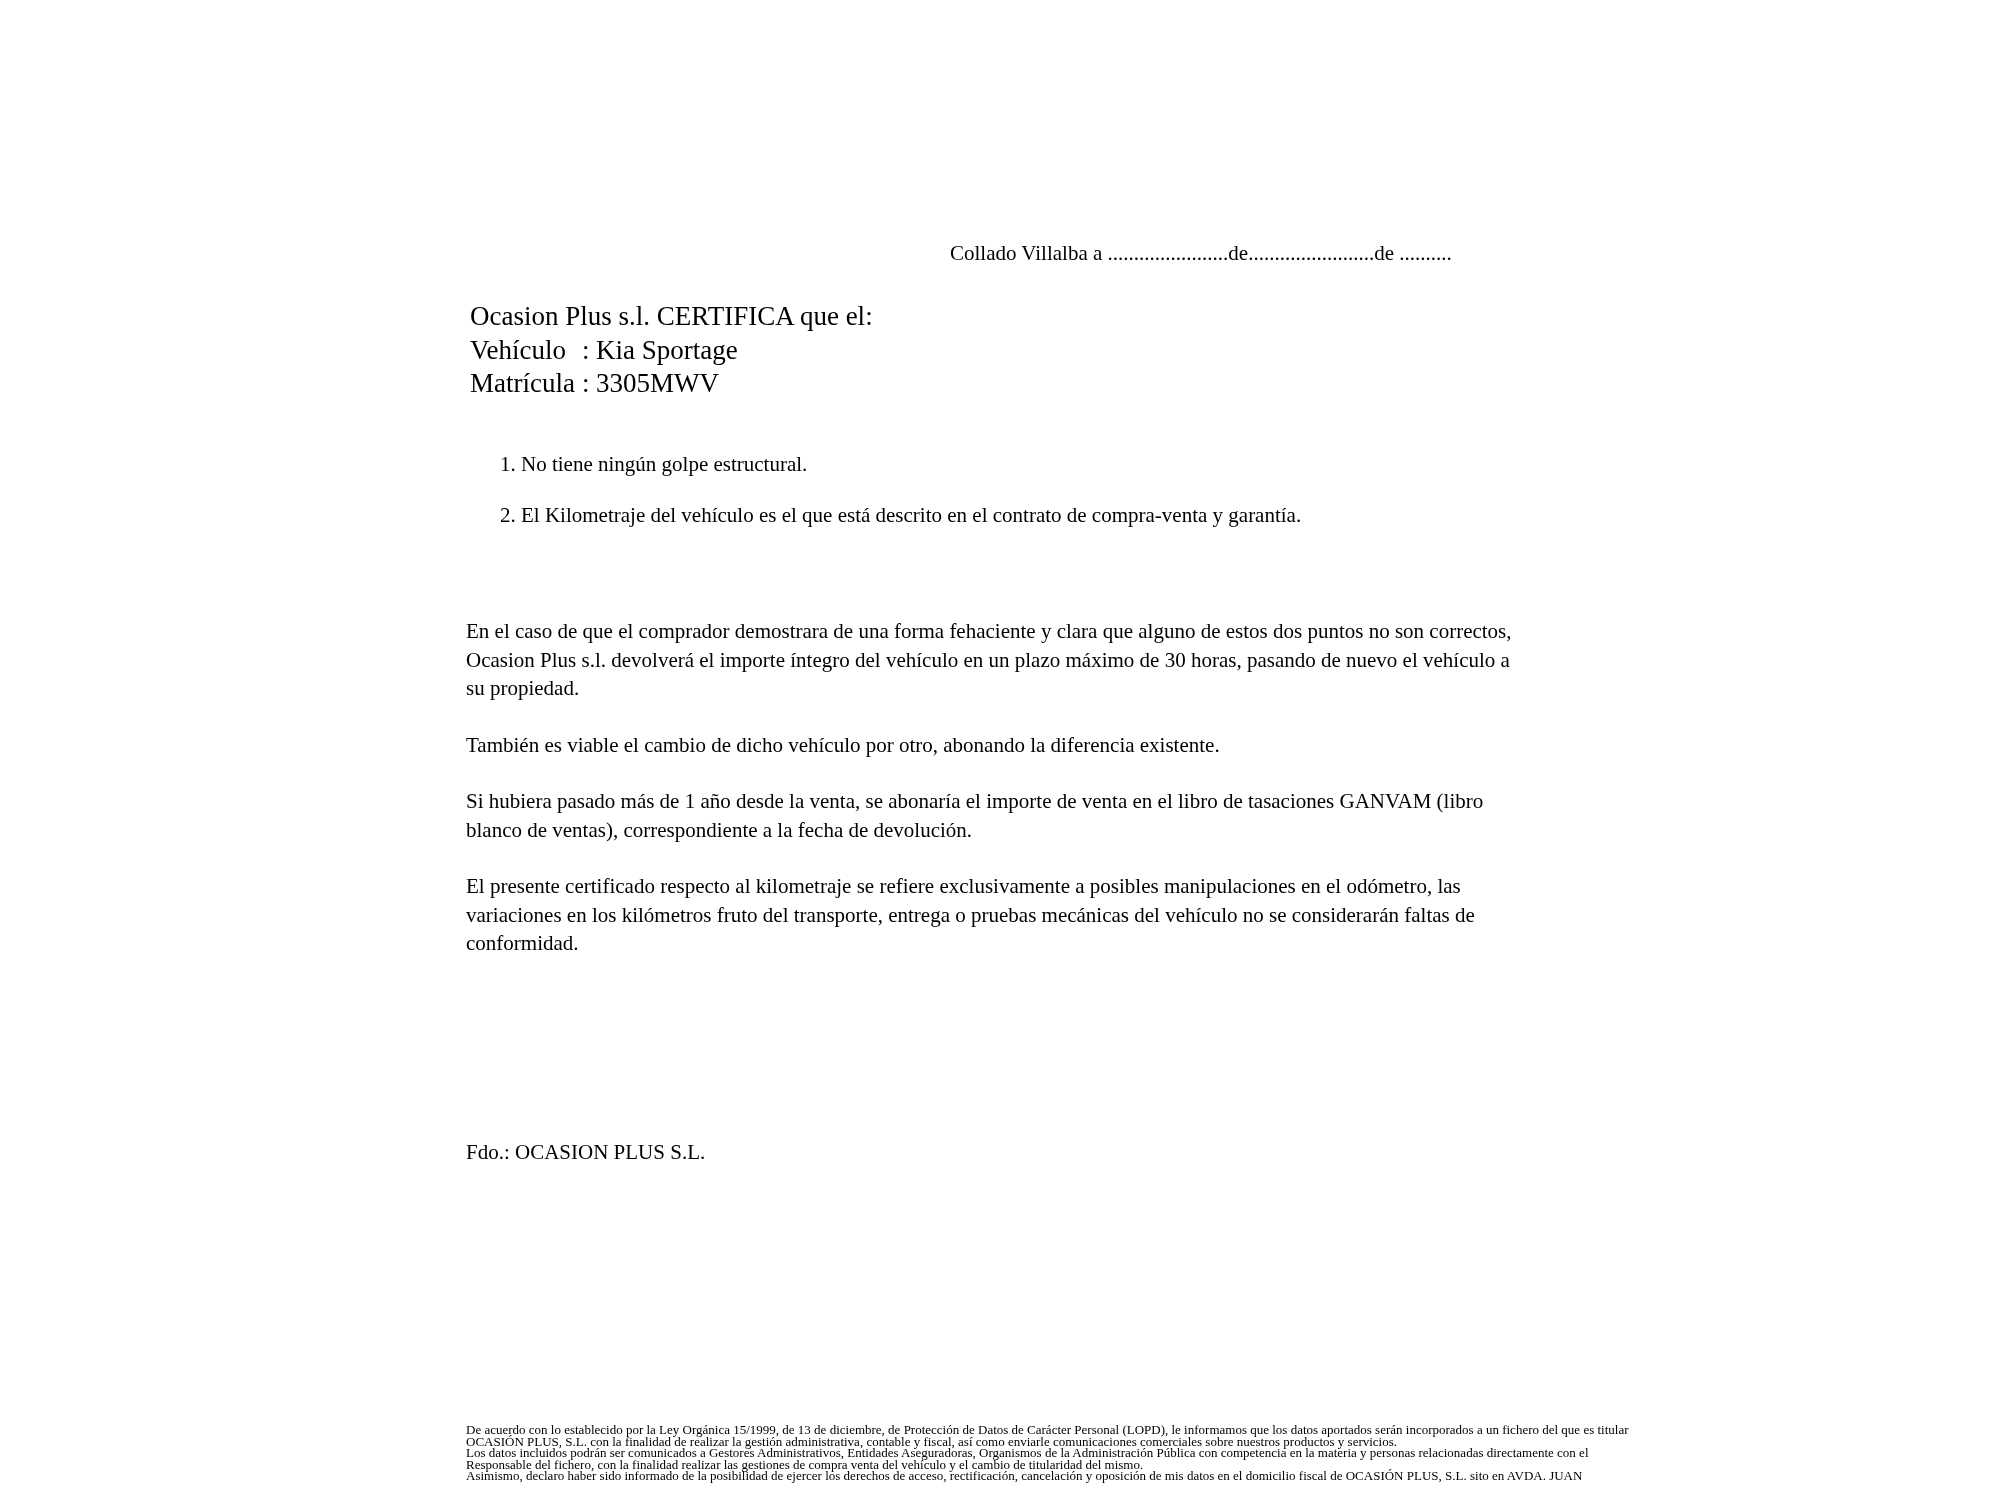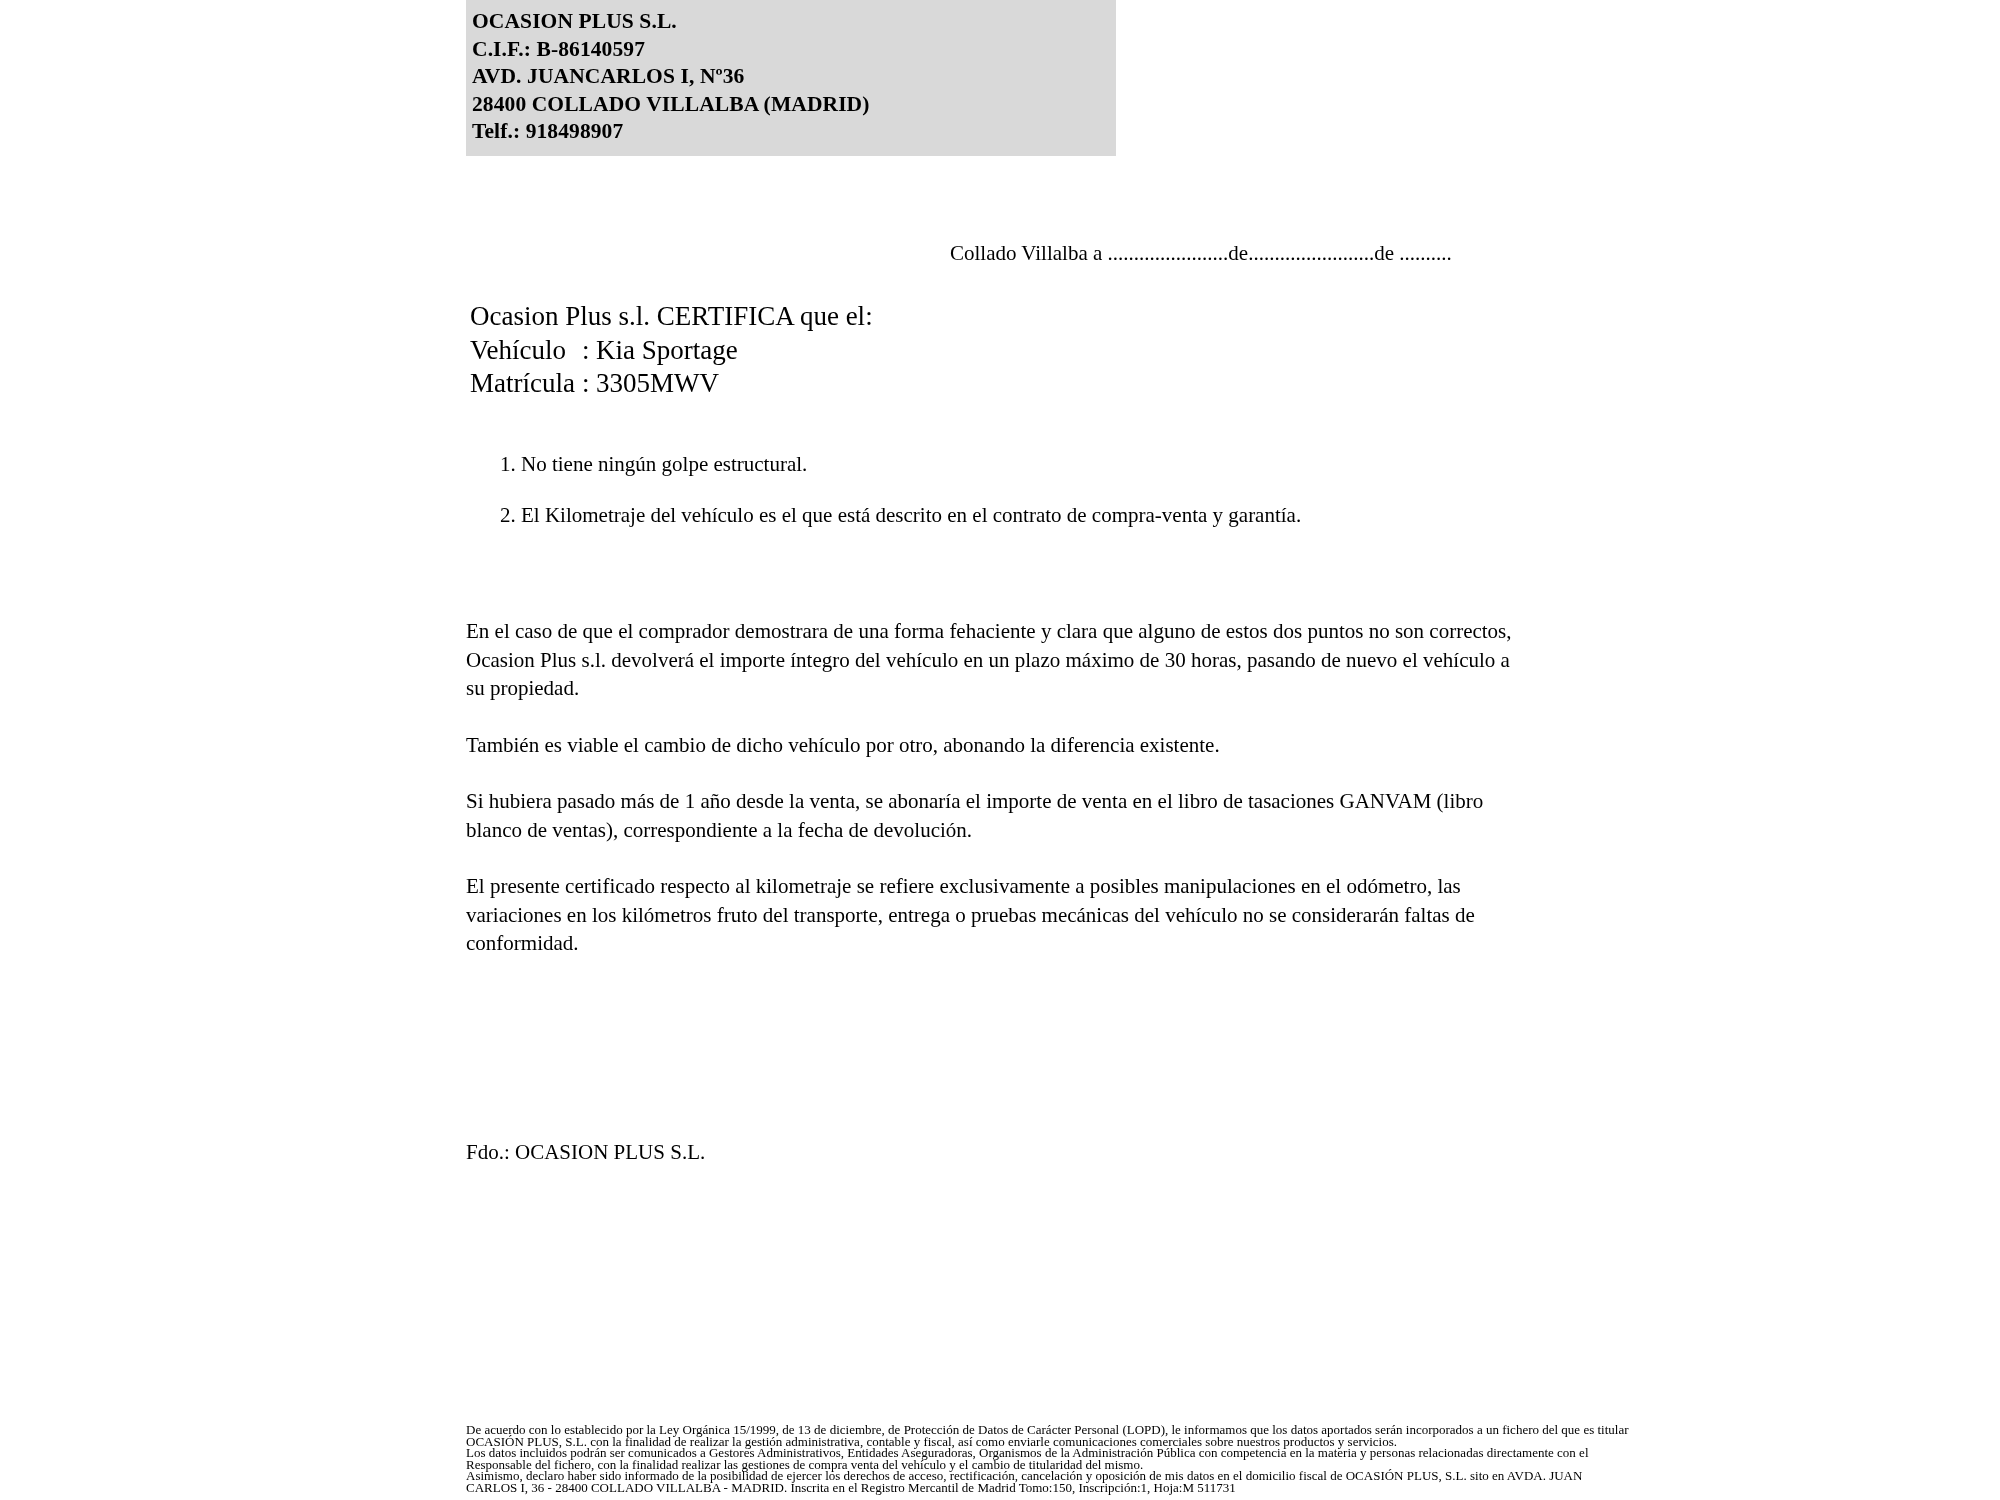--- a/index.html
+++ b/index.html
@@ -124,27 +124,20 @@
   }
   .legal div {
     white-space: nowrap;
   }
 </style>
 </head>
 <body>
 
 <div class="page">
 
-  <div class="letterhead">
-    <div class="line">OCASION PLUS S.L.</div>
-    <div class="line">C.I.F.: B-86140597</div>
-    <div class="line">AVD. JUANCARLOS I, Nº36</div>
-    <div class="line">28400 COLLADO VILLALBA (MADRID)</div>
-    <div class="line">Telf.: 918498907</div>
-  </div>
 
   <div class="date-line">Collado Villalba a .......................de........................de ..........</div>
 
   <div class="cert-block">
     <div class="intro">Ocasion Plus s.l. CERTIFICA que el:</div>
     <div class="kv">
       <span class="key">Vehículo</span><span class="sep">:</span><span>Kia Sportage</span>
     </div>
     <div class="kv">
       <span class="key">Matrícula</span><span class="sep">:</span><span>3305MWV</span>
@@ -164,16 +157,15 @@
   </div>
 
   <div class="signature">Fdo.: OCASION PLUS S.L.</div>
 
   <div class="legal">
     <div>De acuerdo con lo establecido por la Ley Orgánica 15/1999, de 13 de diciembre, de Protección de Datos de Carácter Personal (LOPD), le informamos que los datos aportados serán incorporados a un fichero del que es titular</div>
     <div>OCASIÓN PLUS, S.L. con la finalidad de realizar la gestión administrativa, contable y fiscal, así como enviarle comunicaciones comerciales sobre nuestros productos y servicios.</div>
     <div>Los datos incluidos podrán ser comunicados a Gestores Administrativos, Entidades Aseguradoras, Organismos de la Administración Pública con competencia en la materia y personas relacionadas directamente con el</div>
     <div>Responsable del fichero, con la finalidad realizar las gestiones de compra venta del vehículo y el cambio de titularidad del mismo.</div>
     <div>Asimismo, declaro haber sido informado de la posibilidad de ejercer los derechos de acceso, rectificación, cancelación y oposición de mis datos en el domicilio fiscal de OCASIÓN PLUS, S.L. sito en AVDA. JUAN</div>
-    <div>CARLOS I, 36 - 28400 COLLADO VILLALBA - MADRID. Inscrita en el Registro Mercantil de Madrid Tomo:150, Inscripción:1, Hoja:M 511731</div>
   </div>
 
 </div>
 
 </body></html>

